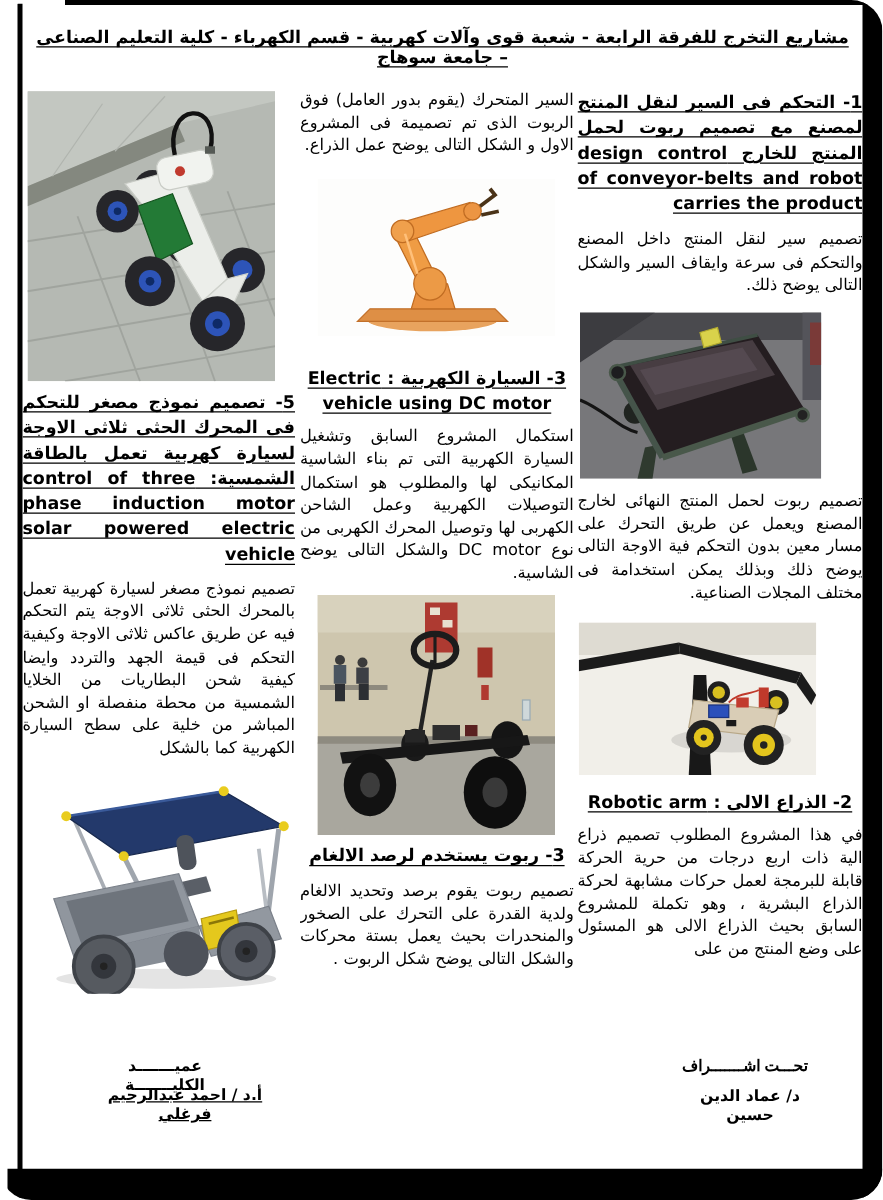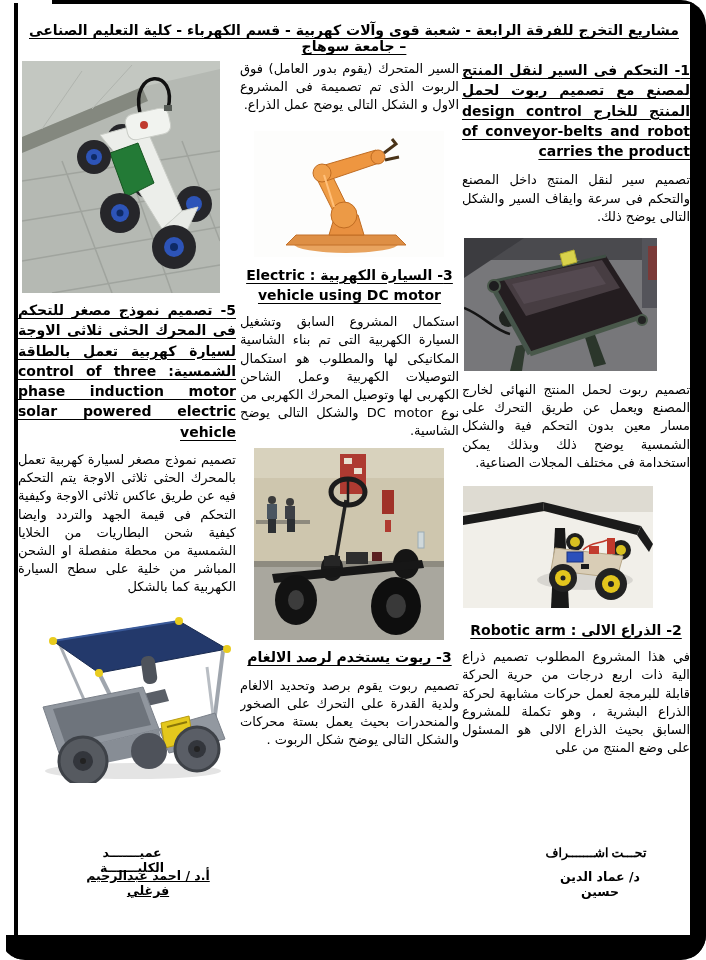--- a/index.html
+++ b/index.html
@@ -12,21 +12,21 @@
   .bar-top    { left:52px; top:0; width:654px; height:4px; }
   .bar-right  { right:0; top:0; width:16px; height:960px; }
   .bar-bottom { left:6px; top:935px; width:700px; height:25px; }
   .bar-left   { left:14px; top:3px; width:4px; height:957px; }
 
   .title {
     position:absolute; left:26px; top:22px; width:656px;
     direction:rtl; text-align:center; font-weight:bold; font-size:14px;
     text-decoration:underline; text-underline-offset:3px;
   }
-  .col { position:absolute; top:60px; height:879px; overflow:hidden; direction:rtl; }
+  .col { position:absolute; top:72px; height:879px; overflow:hidden; direction:rtl; }
   .col-right { left:462px; width:228px; }
   .col-mid   { left:240px; width:219px; }
   .col-left  { left:18px;  width:218px; }
 
   .h {
     font-weight:bold; font-size:14px; line-height:1.45;
     text-decoration:underline; text-underline-offset:3px;
     text-align:justify; margin:0;
   }
   .h.center { text-align:center; }
@@ -73,21 +73,21 @@
         <polygon points="48,46 130,28 142,46 60,66" fill="#5d525a" opacity="0.6"></polygon>
         <path d="M26,44 66,116" stroke="#45544a" stroke-width="5" fill="none"></path>
         <path d="M66,116 180,78" stroke="#49584a" stroke-width="5" fill="none"></path>
         <path d="M26,44 142,18" stroke="#3f4e44" stroke-width="3" fill="none"></path>
         <circle cx="30" cy="48" r="6" fill="#1d1d1f" stroke="#49584a" stroke-width="2"></circle>
         <circle cx="178" cy="82" r="5" fill="#222222" stroke="#49584a" stroke-width="2"></circle>
         <polygon points="96,16 110,12 113,24 99,28" fill="#d9d24b" stroke="#b3ab30"></polygon>
       </svg>
     </span>
 
-    <p class="p" style="margin-top:10px">تصميم ربوت لحمل المنتج النهائى لخارج المصنع ويعمل عن طريق التحرك على مسار معين بدون التحكم فية والشكل الشمسية يوضح ذلك وبذلك يمكن استخدامة فى مختلف المجلات الصناعية.</p>
+    <p class="p" style="margin-top:10px">تصميم ربوت لحمل المنتج النهائى لخارج المصنع ويعمل عن طريق التحرك على مسار معين بدون التحكم فية الاوجة التالى يوضح ذلك وبذلك يمكن استخدامة فى مختلف المجلات الصناعية.</p>
 
     <span class="img-block" style="margin:14px 37px 0 1px">
       <svg width="190" height="122" viewBox="0 0 190 122">
         <rect width="190" height="122" fill="#f1efe9"></rect>
         <rect x="0" y="0" width="190" height="26" fill="#dedbd2"></rect>
         <polygon points="0,30 80,16 81,25 0,39" fill="#1b1b1b"></polygon>
         <polygon points="80,16 178,40 174,49 81,25" fill="#1b1b1b"></polygon>
         <polygon points="178,40 190,58 186,66 174,49" fill="#1b1b1b"></polygon>
         <polygon points="88,122 106,122 102,42 92,42" fill="#181818"></polygon>
         <ellipse cx="122" cy="94" rx="48" ry="10" fill="#000000" opacity="0.1"></ellipse>
@@ -127,21 +127,21 @@
         <circle cx="90" cy="84" r="13" fill="#ec9a46" stroke="#c06c22"></circle>
         <polygon points="64,36 72,50 128,31 122,19" fill="#ee9640" stroke="#c06c22"></polygon>
         <circle cx="68" cy="42" r="9" fill="#f0a04c" stroke="#c06c22"></circle>
         <circle cx="124" cy="26" r="7" fill="#ec9543" stroke="#c06c22"></circle>
         <path d="M130,22 142,13 138,8" stroke="#4a3318" stroke-width="3" fill="none"></path>
         <path d="M131,29 145,26" stroke="#4a3318" stroke-width="3" fill="none"></path>
         <path d="M70,44 80,76" stroke="#ffc07a" stroke-width="2" fill="none"></path>
       </svg>
     </span>
 
-    <p class="h center" style="margin-top:8px">3- السيارة الكهربية : Electric vehicle using DC motor</p>
+    <p class="h center" style="margin-top:24px">3- السيارة الكهربية : Electric vehicle using DC motor</p>
     <p class="p" style="margin-top:8px">استكمال المشروع السابق وتشغيل السيارة الكهربية التى تم بناء الشاسية المكانيكى لها والمطلوب هو استكمال التوصيلات الكهربية وعمل الشاحن الكهربى لها وتوصيل المحرك الكهربى من نوع DC motor والشكل التالى يوضح الشاسية.</p>
 
     <span class="img-block" style="margin:8px 15px 0 14px">
       <svg width="190" height="192" viewBox="0 0 190 192">
         <rect width="190" height="192" fill="#cec6ae"></rect>
         <rect x="0" y="0" width="190" height="30" fill="#d8d2bd"></rect>
         <rect x="0" y="118" width="190" height="74" fill="#a9a79e"></rect>
         <rect x="0" y="113" width="190" height="6" fill="#8e8b80"></rect>
         <rect x="86" y="6" width="26" height="40" fill="#ae3a31"></rect>
         <rect x="90" y="10" width="8" height="6" fill="#e8e0d0"></rect>

